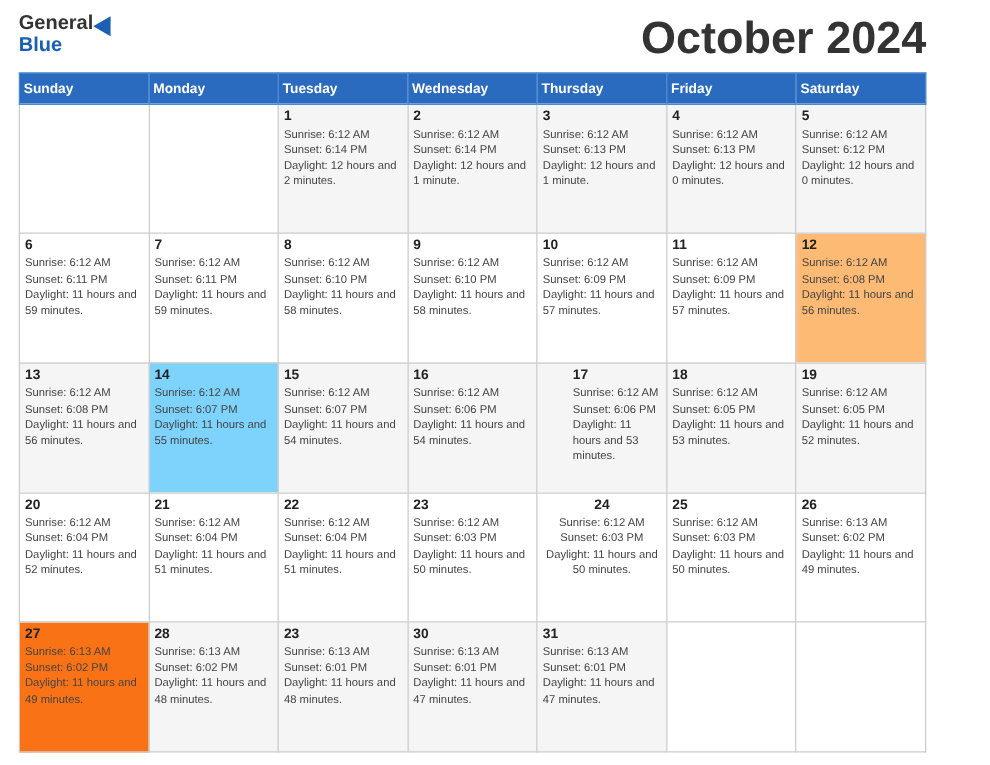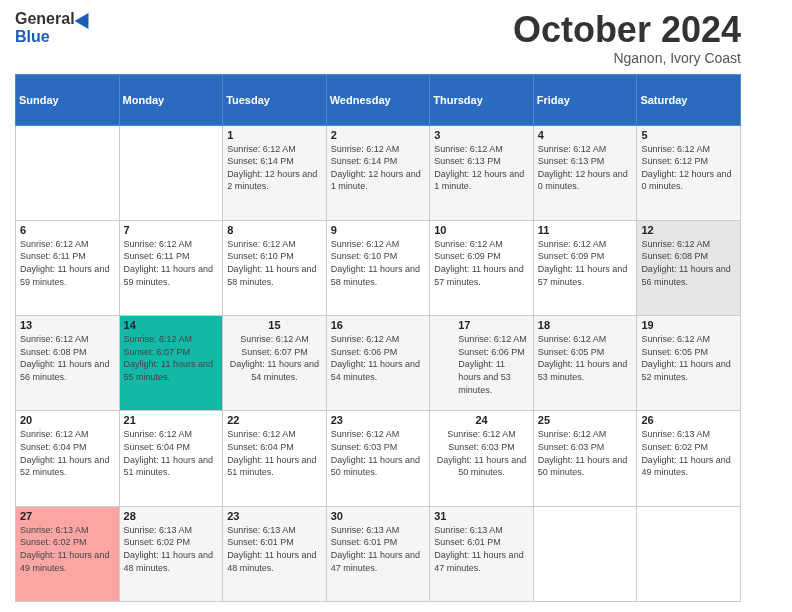--- a/index.html
+++ b/index.html
@@ -62,21 +62,21 @@
       border: 1px solid #ccc;
       border-collapse: collapse;
       width: 100%;
       table-layout: fixed;
     }
     .calendar th {
       background: #2a6bbf;
       color: #fff;
       font-size: 11px;
       font-weight: bold;
-      padding: 19px 3px;
+      padding: 6px 3px;
       text-align: left;
       border: 1px solid #4a8bd0;
     }
     .calendar td {
       border: 1px solid #ccc;
       vertical-align: top;
       padding: 3px 4px;
       font-size: 9.5px;
       color: #333;
       background: #fff;
@@ -107,21 +107,20 @@
       <div class="logo-text">
         <span class="logo-general">General</span>
         <span class="logo-triangle"></span>
       </div>
       <div style="font-size:16px;font-weight:bold;">
         <span class="logo-blue">Blue</span>
       </div>
     </div>
     <div class="title-block">
       <div class="title-month">October 2024</div>
-      <div class="title-location">Nganon, Ivory Coast</div>
     </div>
   </div>
 
   <table class="calendar">
     <thead>
       <tr>
         <th>Sunday</th>
         <th>Monday</th>
         <th>Tuesday</th>
         <th>Wednesday</th>
@@ -195,41 +194,41 @@
             <div class="cell-info" style="white-space: pre-line;">Sunrise: 6:12 AM
 Sunset: 6:09 PM
 Daylight: 11 hours and 57 minutes.</div>
           </td>
           <td style="background: rgb(255, 255, 255);">
             <span class="day-num">11</span>
             <div class="cell-info" style="white-space: pre-line;">Sunrise: 6:12 AM
 Sunset: 6:09 PM
 Daylight: 11 hours and 57 minutes.</div>
           </td>
-          <td style="background: #e5e5e5;">
+          <td style="background: #fdba74;">
             <span class="day-num">12</span>
             <div class="cell-info" style="white-space: pre-line;">Sunrise: 6:12 AM
 Sunset: 6:08 PM
 Daylight: 11 hours and 56 minutes.</div>
           </td>
         </tr>
         <tr>
           <td style="background: rgb(245, 245, 245);">
             <span class="day-num">13</span>
             <div class="cell-info" style="white-space: pre-line;">Sunrise: 6:12 AM
 Sunset: 6:08 PM
 Daylight: 11 hours and 56 minutes.</div>
           </td>
-          <td style="background: #14b8a6;">
+          <td style="background: #7dd3fc;">
             <span class="day-num">14</span>
             <div class="cell-info" style="white-space: pre-line;">Sunrise: 6:12 AM
 Sunset: 6:07 PM
 Daylight: 11 hours and 55 minutes.</div>
           </td>
-          <td style="background: rgb(245, 245, 245); text-align: center;">
+          <td style="background: rgb(245, 245, 245);">
             <span class="day-num">15</span>
             <div class="cell-info" style="white-space: pre-line;">Sunrise: 6:12 AM
 Sunset: 6:07 PM
 Daylight: 11 hours and 54 minutes.</div>
           </td>
           <td style="background: rgb(245, 245, 245);">
             <span class="day-num">16</span>
             <div class="cell-info" style="white-space: pre-line;">Sunrise: 6:12 AM
 Sunset: 6:06 PM
 Daylight: 11 hours and 54 minutes.</div>
@@ -291,21 +290,21 @@
 Daylight: 11 hours and 50 minutes.</div>
           </td>
           <td style="background: rgb(255, 255, 255);">
             <span class="day-num">26</span>
             <div class="cell-info" style="white-space: pre-line;">Sunrise: 6:13 AM
 Sunset: 6:02 PM
 Daylight: 11 hours and 49 minutes.</div>
           </td>
         </tr>
         <tr>
-          <td style="background: #fca5a5;">
+          <td style="background: #f97316;">
             <span class="day-num">27</span>
             <div class="cell-info" style="white-space: pre-line;">Sunrise: 6:13 AM
 Sunset: 6:02 PM
 Daylight: 11 hours and 49 minutes.</div>
           </td>
           <td style="background: rgb(245, 245, 245);">
             <span class="day-num">28</span>
             <div class="cell-info" style="white-space: pre-line;">Sunrise: 6:13 AM
 Sunset: 6:02 PM
 Daylight: 11 hours and 48 minutes.</div>

